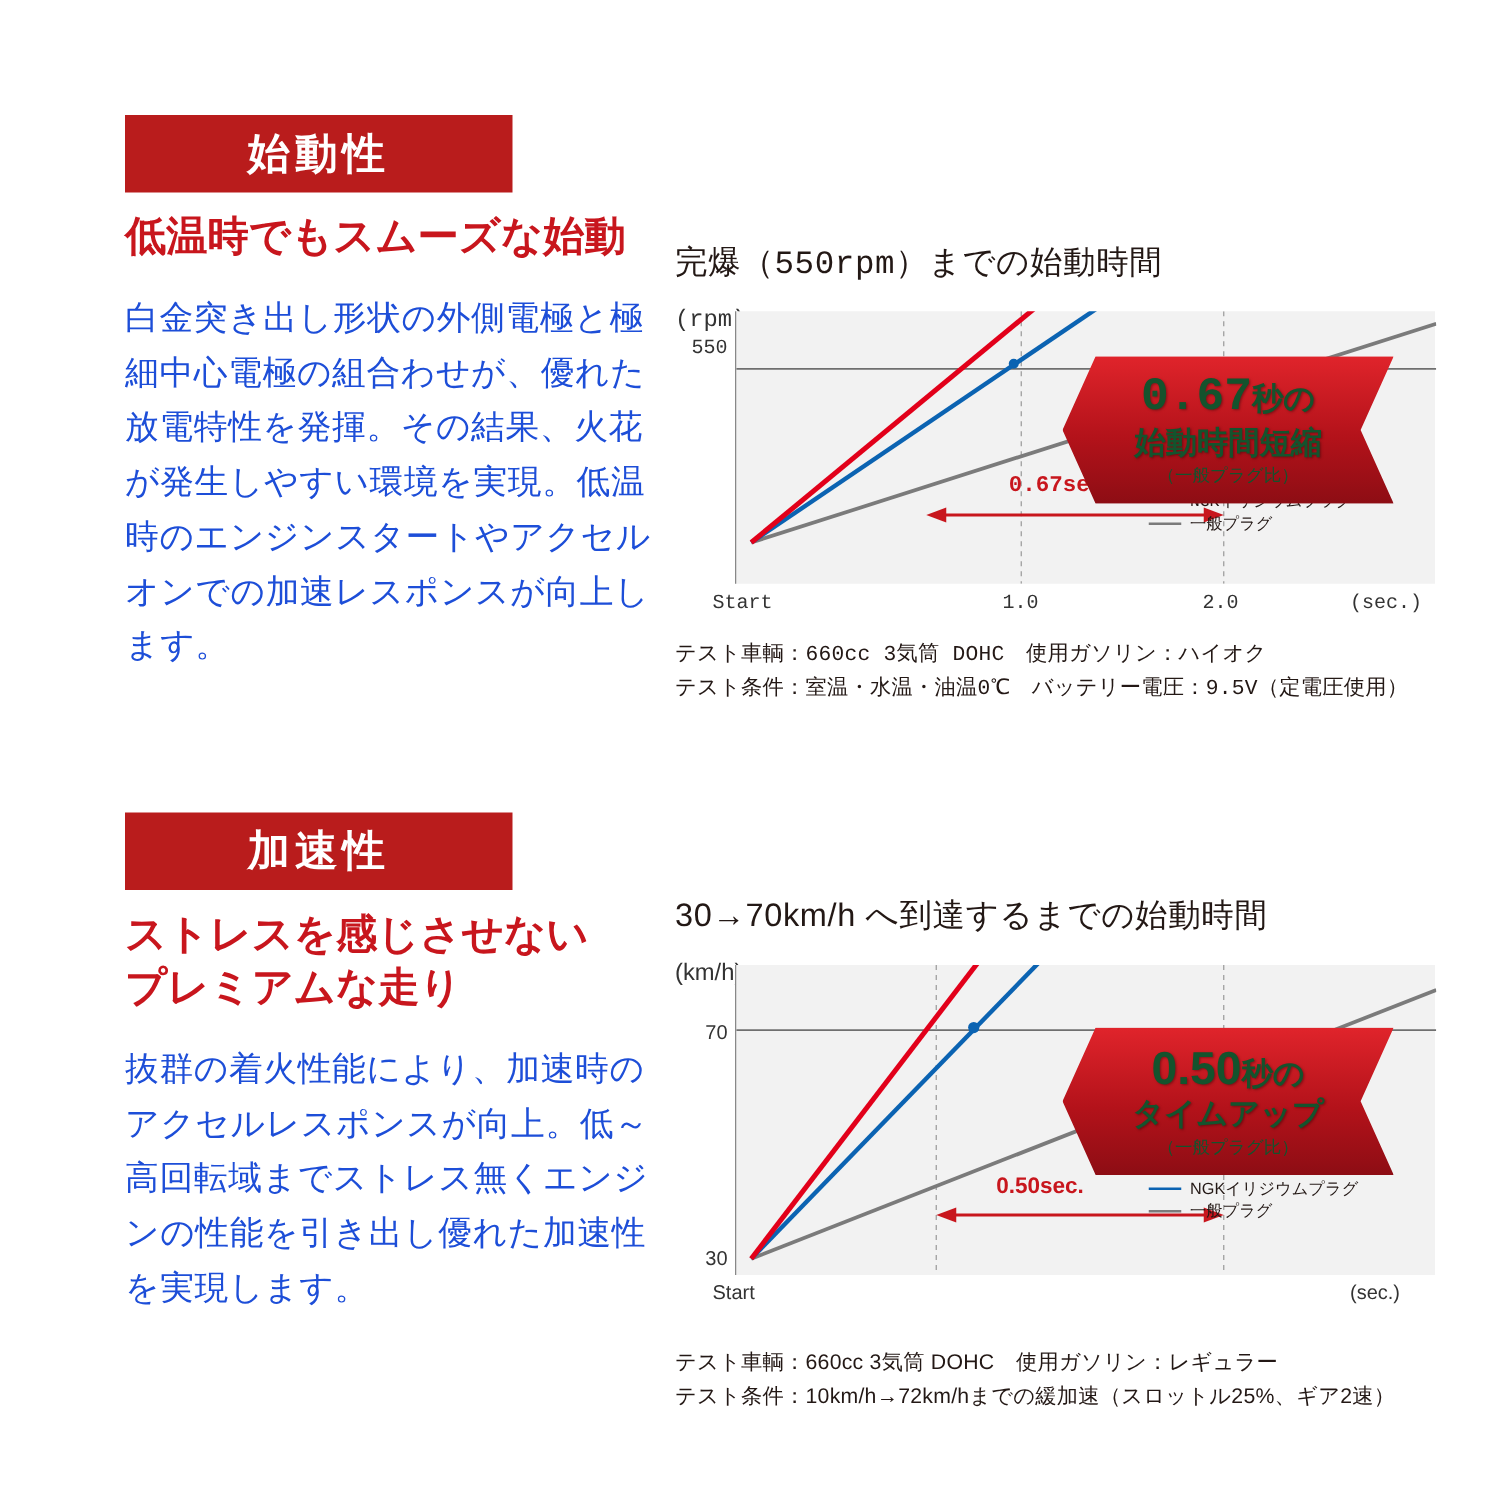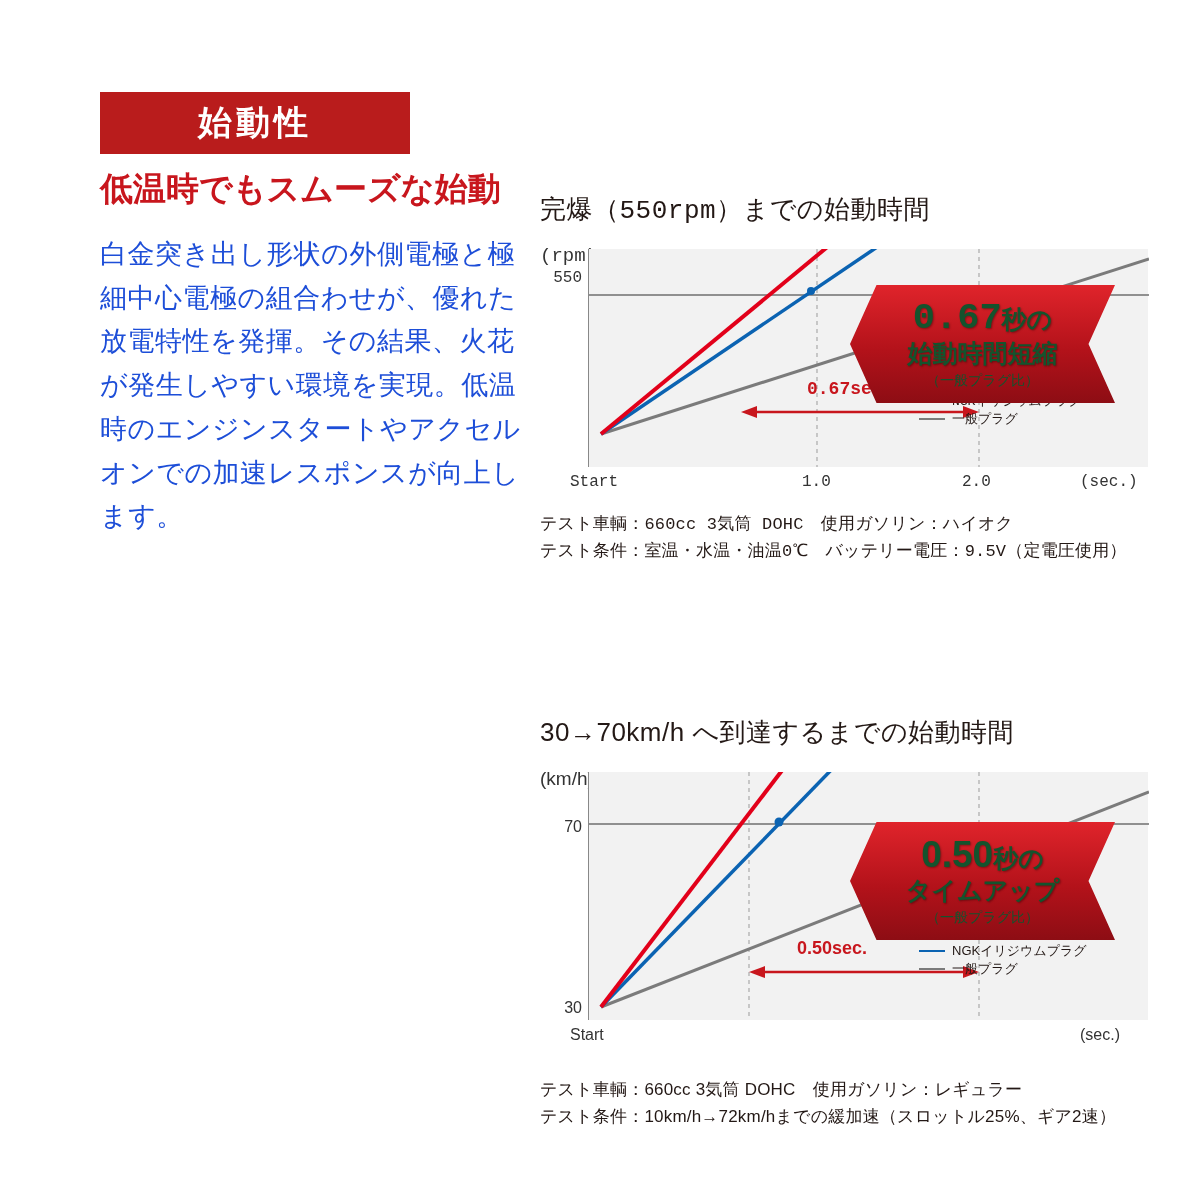--- a/index.html
+++ b/index.html
@@ -271,20 +271,26 @@
 
       <div class="notes" style="margin-top:14px;">
         <div>テスト車輌：660cc 3気筒 DOHC　使用ガソリン：ハイオク</div>
         <div>テスト条件：室温・水温・油温0℃　バッテリー電圧：9.5V（定電圧使用）</div>
       </div>
     </div>
   </div>
 
   <div class="section" id="section-1">
 
+    <div class="left-col" style="top:30px;">
+      <div class="badge">加速性</div>
+      <div class="headline" style="white-space:pre-line;">ストレスを感じさせない
+プレミアムな走り</div>
+      <div class="body-text">抜群の着火性能により、加速時のアクセルレスポンスが向上。低～高回転域までストレス無くエンジンの性能を引き出し優れた加速性を実現します。</div>
+    </div>
 
     <div class="chart-col" style="top:95px; left:540px;">
       <div class="chart-title">30→70km/h へ到達するまでの始動時間</div>
 
       <div class="chart-box" style="height:290px;">
         <div class="axis-unit y-unit">(km/h)</div>
         <div class="y-tick" style="left:0px; top:58px;">70</div>
         <div class="y-tick" style="left:0px; top:239px;">30</div>
 
         <div class="plot" style="height:248px;">

